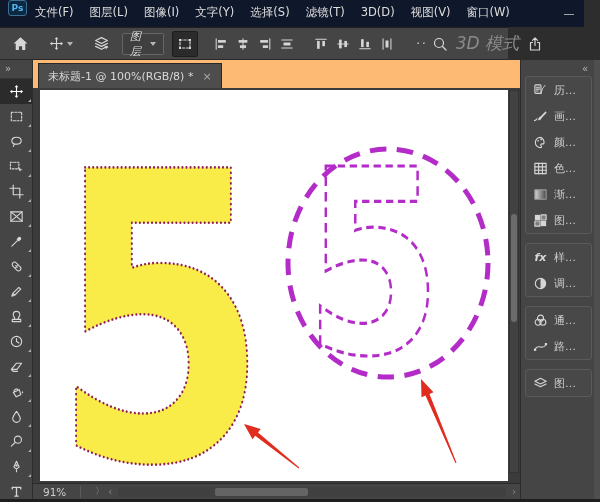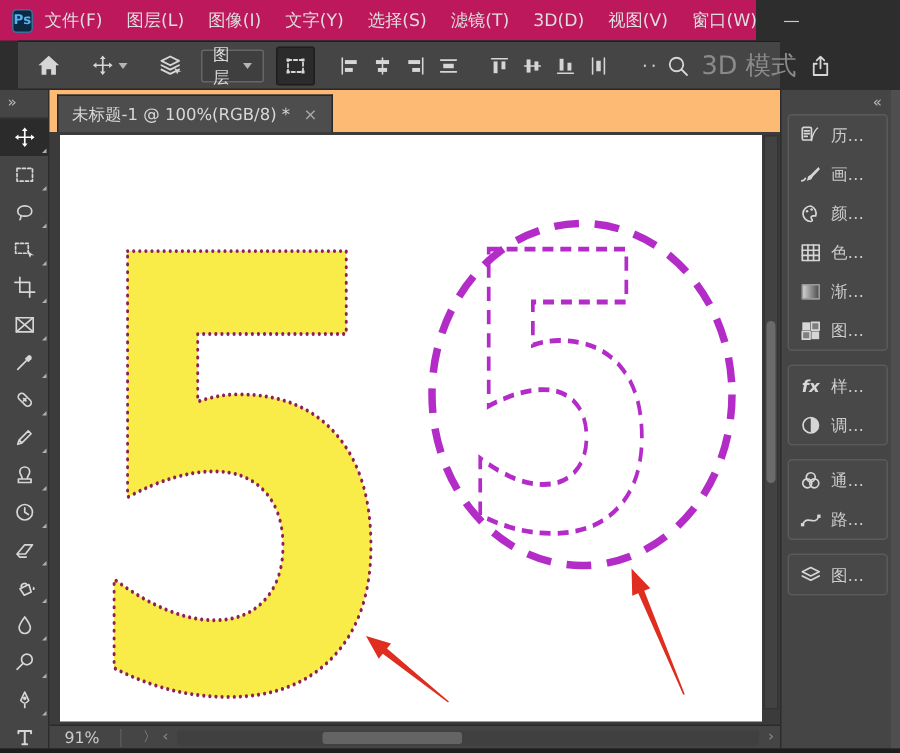--- a/index.html
+++ b/index.html
@@ -1,34 +1,34 @@
 <!DOCTYPE html>
 <html><head>
 <meta charset="utf-8">
 <style>
   * { margin:0; padding:0; box-sizing:border-box; }
   html,body { width:600px; height:502px; overflow:hidden; background:#2d2d2d;
               font-family:"DejaVu Sans","Liberation Sans",sans-serif; }
   .app { position:relative; width:600px; height:502px; }
 
   
-  .menubar { position:absolute; left:0; top:0; width:504px; height:27px;
-             background:#be185d; display:flex; align-items:center; }
+  .menubar { position:absolute; left:0; top:0; width:584px; height:27px;
+             background:#0f172a; display:flex; align-items:flex-start; }
   .ps-logo { width:19px; height:16px; margin-left:8px; background:#0b2a42; color:#55b2f2;
              font-size:9px; font-weight:bold; display:flex; align-items:center; justify-content:center;
              border-radius:3px; border:1px solid #3e6f96; }
   .menus { display:flex; gap:0; }
   .menu-item { color:#dedede; font-size:11.5px; padding:5px 8px; cursor:default; white-space:nowrap; }
   .win-controls { margin-left:auto; display:flex; align-items:center; }
   .win-btn { color:#cccccc; font-size:11px; width:30px; text-align:center; line-height:27px; }
 
   
-  .optionsbar { position:absolute; left:12px; top:27px; width:508px; height:33px;
+  .optionsbar { position:absolute; left:0; top:27px; width:508px; height:33px;
                 background:#454545; border-top:1px solid #1f1f1f; border-bottom:1px solid #282828;
-                display:flex; align-items:center; }
+                display:flex; align-items:center;font-style:italic; }
   .ob-btn { display:flex; align-items:center; justify-content:center; height:26px; padding:0 4px; }
   .ob-sep { width:1px; height:20px; background:#5a5a5a; margin:0 6px; }
   .ob-chev { width:0; height:0; border-left:3.5px solid transparent; border-right:3.5px solid transparent;
              border-top:4px solid #b5b5b5; margin-left:3px; }
   .layer-select { display:flex; align-items:center; gap:6px; border:1px solid #666;
                   border-radius:2px; background:#3f3f3f; height:22px; padding:0 7px; margin:0 8px; }
   .layer-select span { color:#dcdcdc; font-size:11px; }
   .ob-toggle-active { background:#2b2b2b; border:1px solid #1d1d1d; border-radius:2px; width:30px; }
   .dim-label { color:#8a8a8a; font-size:17px; margin:0 4px; white-space:nowrap; }
   .dots { color:#cfcfcf; font-size:12px; letter-spacing:2px; margin-left:6px; }

